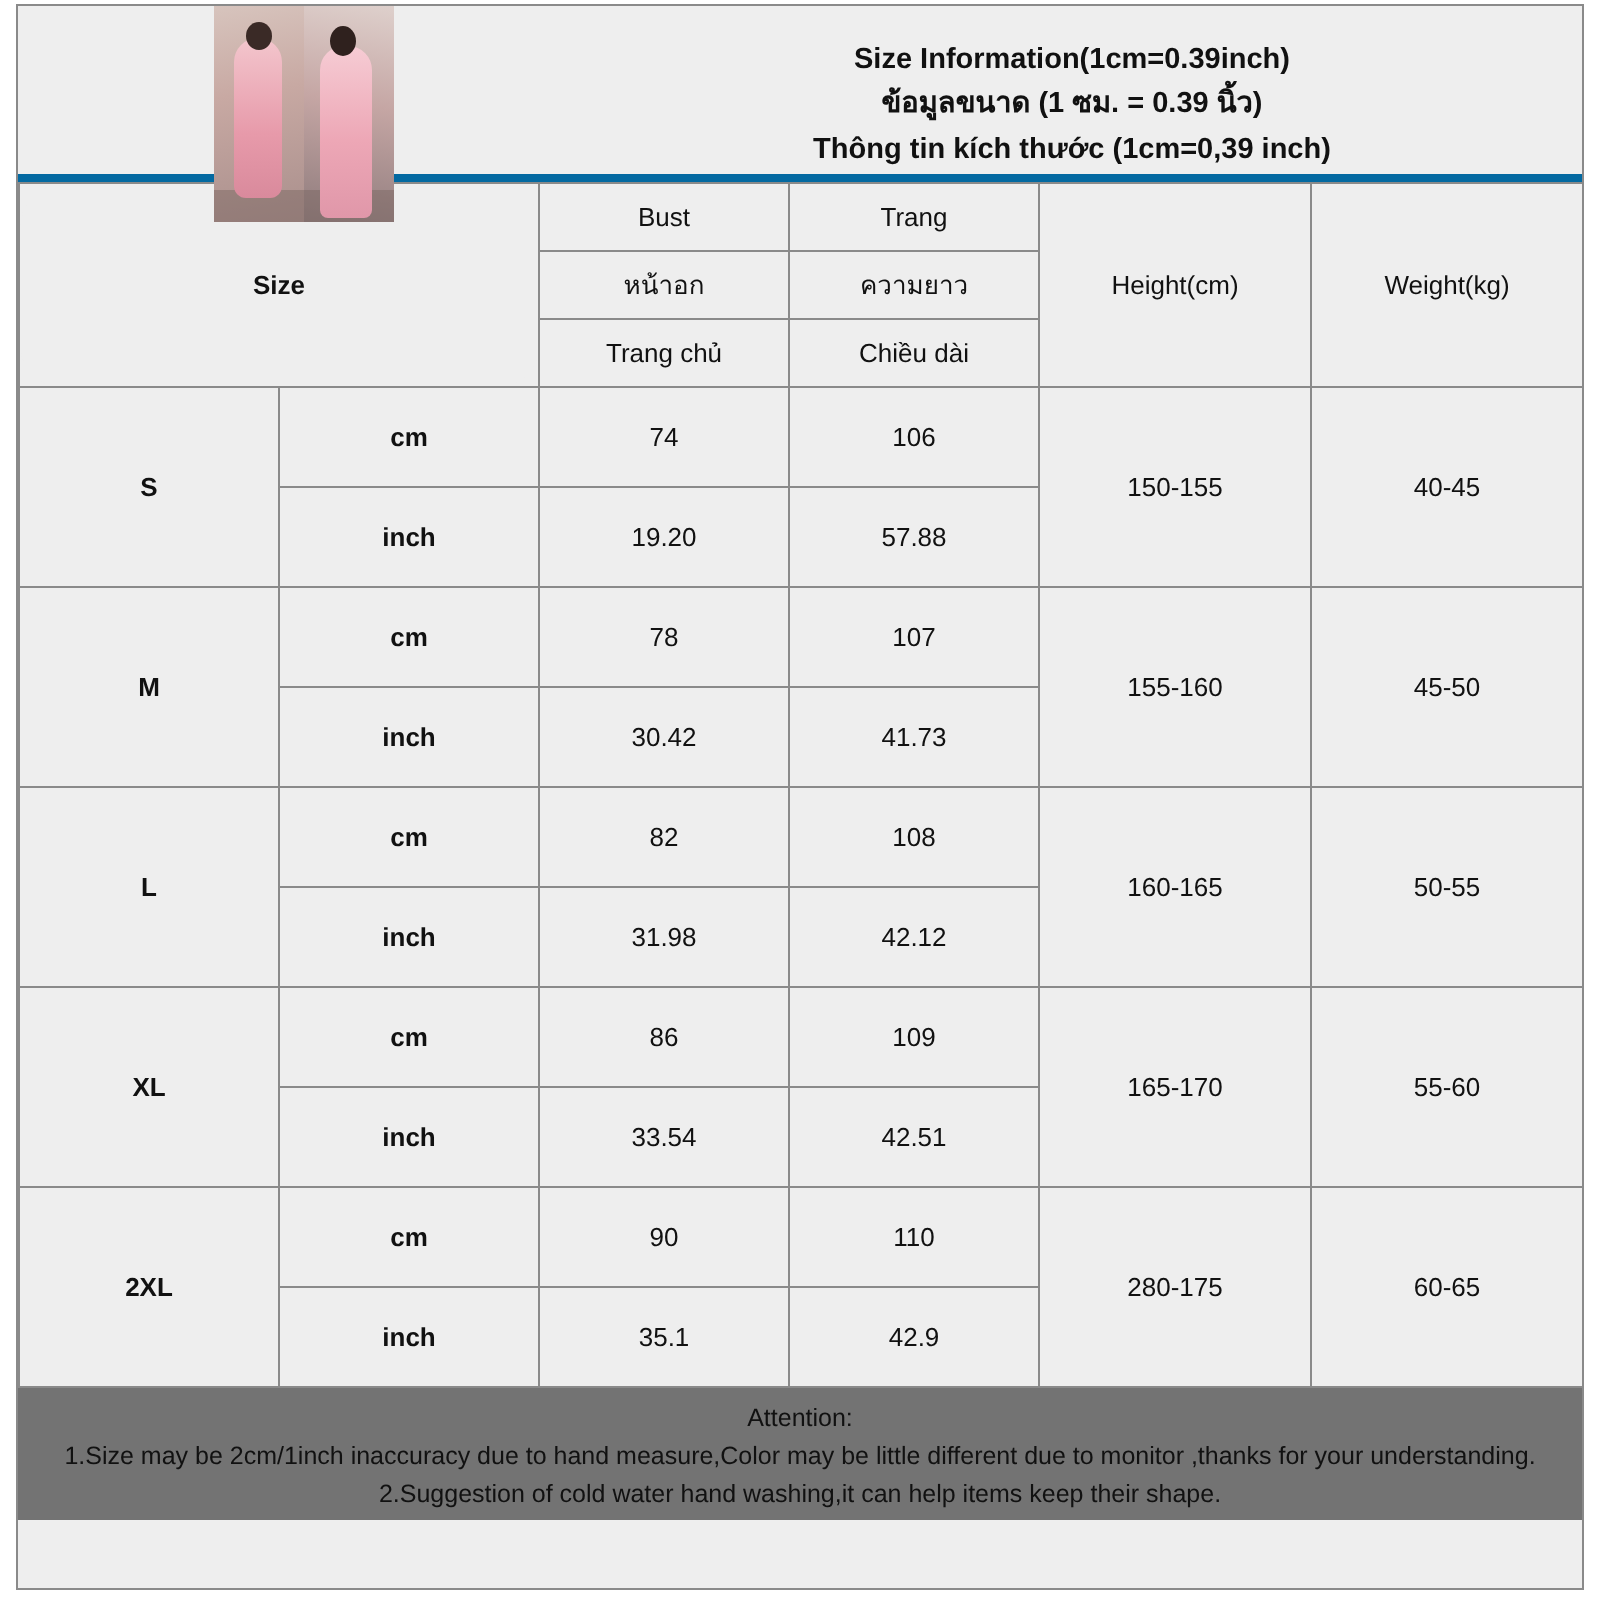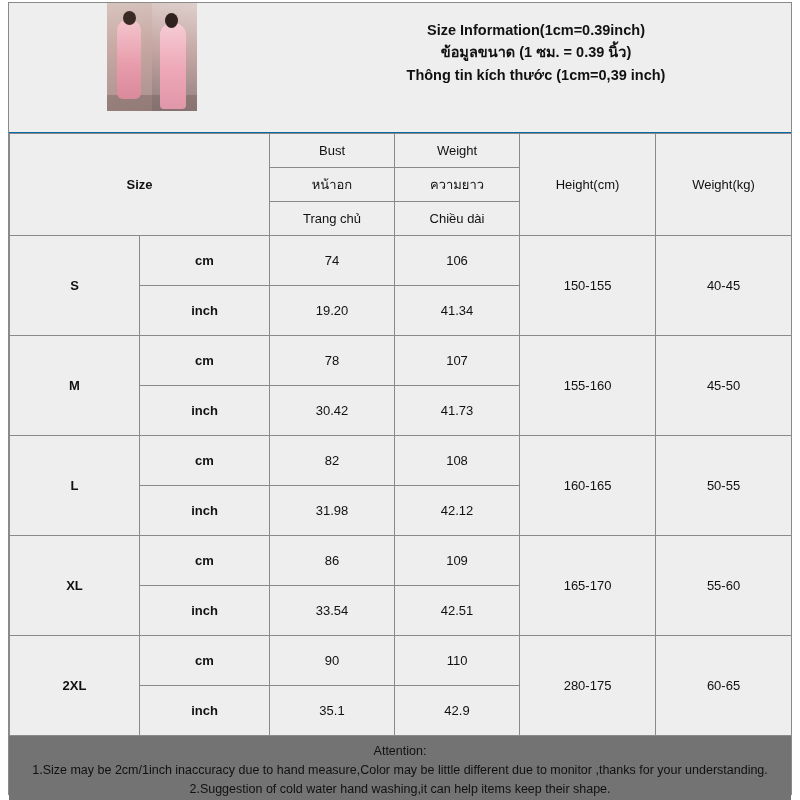--- a/index.html
+++ b/index.html
@@ -31,23 +31,23 @@
     width: 784px;
     height: 793px;
     border: 1px solid #8a8a8a;
     box-sizing: border-box;
     background: #eeeeee;
   }
 
   
   .header-strip {
     position: relative;
-    height: 130px;
+    height: 88px;
     background: #eeeeee;
-    border-bottom: 1px solid #0369a1;
+    border-bottom: 4px solid #0369a1;
     box-sizing: border-box;
   }
 
   .photo {
     position: absolute;
     left: 98px;
     top: 0px;
     width: 90px;
     height: 108px;
     overflow: hidden;
@@ -207,21 +207,21 @@
           <col class="col-bust">
         <col class="col-len">
           <col class="col-h">
           <col class="col-w">
       </colgroup>
       <tbody>
 
         <tr>
           <td class="hdr-size" rowspan="3" colspan="2">Size</td>
           <td class="hdr-sub">Bust</td>
-          <td class="hdr-sub">Weight</td>
+          <td class="hdr-sub">Trang</td>
           <td class="hdr-hw" rowspan="3">Height(cm)</td>
           <td class="hdr-hw" rowspan="3">Weight(kg)</td>
         </tr>
         <tr>
           <td class="hdr-sub">หน้าอก</td>
           <td class="hdr-sub">ความยาว</td>
         </tr>
         <tr>
           <td class="hdr-sub">Trang chủ</td>
           <td class="hdr-sub">Chiều dài</td>
@@ -231,21 +231,21 @@
           <td class="size-letter" rowspan="2">S</td>
           <td class="unit-cell val-cell">cm</td>
           <td class="val-cell">74</td>
           <td class="val-cell">106</td>
           <td class="hw-cell" rowspan="2">150-155</td>
           <td class="hw-cell" rowspan="2">40-45</td>
         </tr>
         <tr>
           <td class="unit-cell val-cell">inch</td>
           <td class="val-cell">19.20</td>
-          <td class="val-cell">41.34</td>
+          <td class="val-cell">57.88</td>
         </tr>
 
         <tr>
           <td class="size-letter" rowspan="2">M</td>
           <td class="unit-cell val-cell">cm</td>
           <td class="val-cell">78</td>
           <td class="val-cell">107</td>
           <td class="hw-cell" rowspan="2">155-160</td>
           <td class="hw-cell" rowspan="2">45-50</td>
         </tr>

